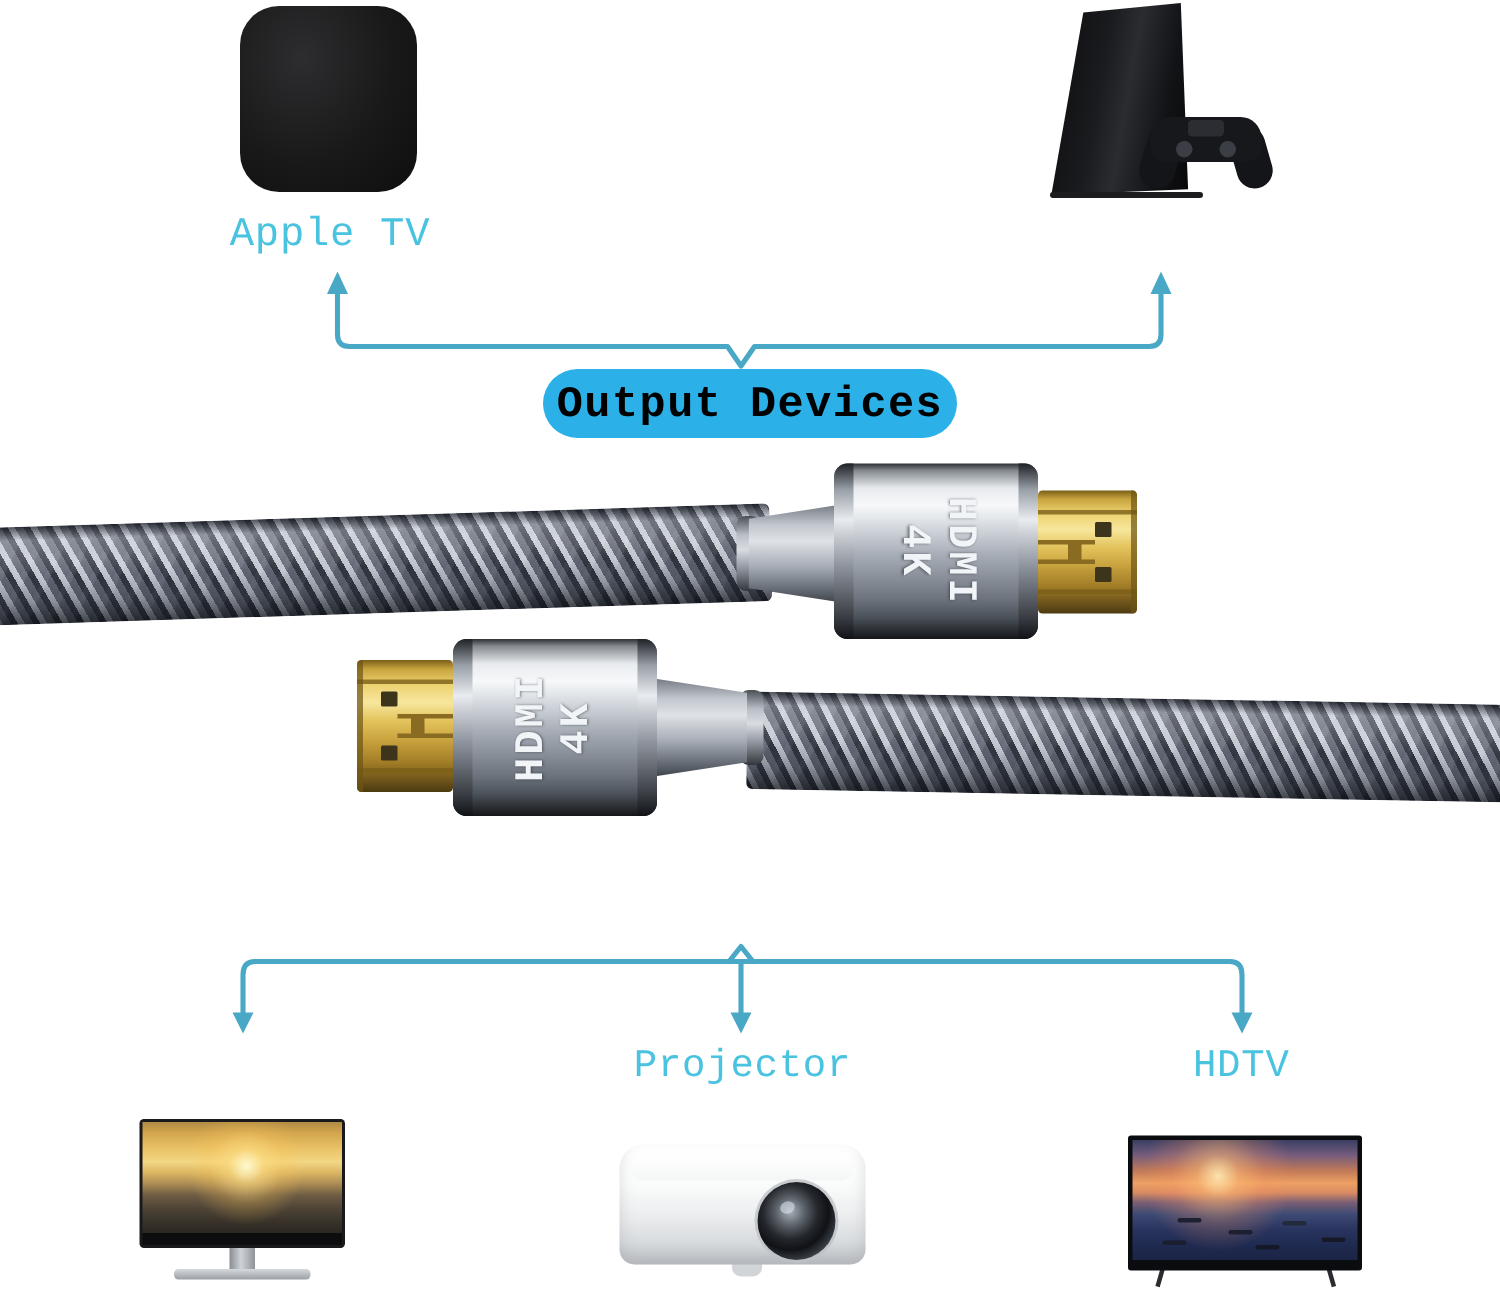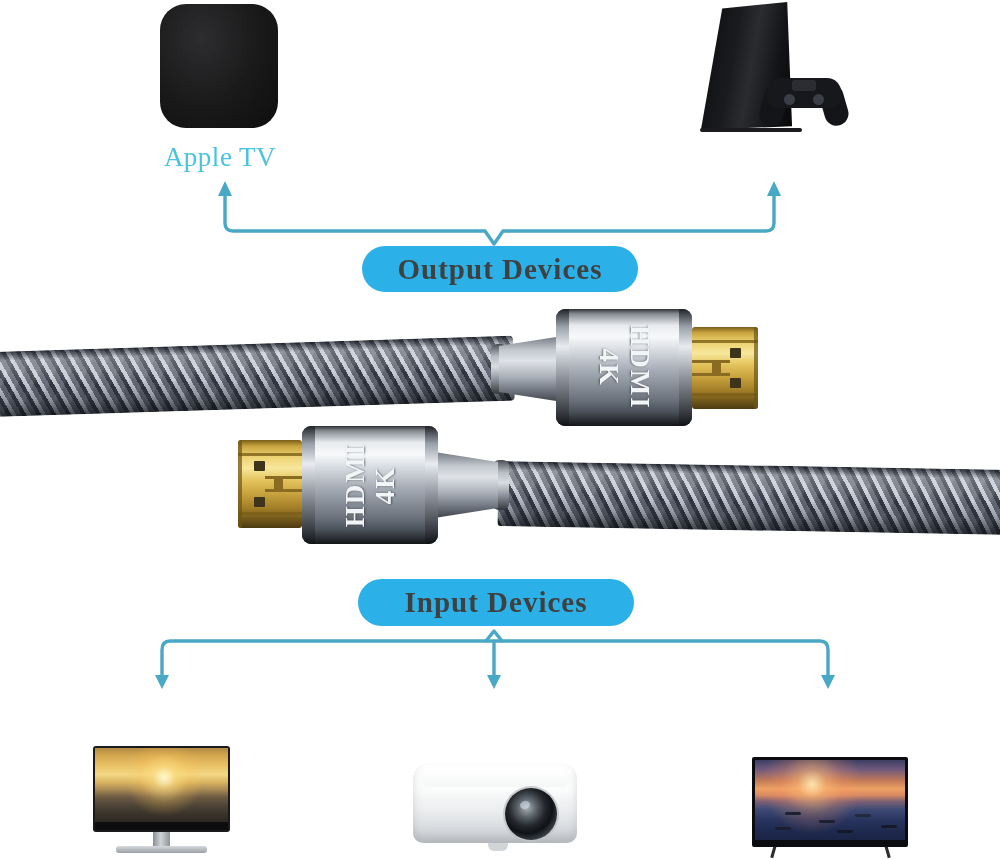--- a/index.html
+++ b/index.html
@@ -1,27 +1,27 @@
 <!DOCTYPE html>
 <html><head>
 <meta charset="utf-8">
 <style>
   html,body{margin:0;padding:0;background:#fff;}
   #canvas{
     position:relative;width:1000px;height:859px;background:#ffffff;overflow:hidden;
-    font-family:Liberation Serif, serif;
+    font-family:Liberation Mono, monospace;
   }
 
   
   .dev-label{
     position:absolute;text-align:center;color:#49c3e0;font-size:27px;font-weight:400;
     letter-spacing:.5px;
   }
   .pill{
-    position:absolute;background:#2bb1e7;border-radius:24px;color:#404040;font-weight:bold;
+    position:absolute;background:#2bb1e7;border-radius:24px;color:#000000;font-weight:bold;
     font-size:29px;display:flex;align-items:center;justify-content:center;
     letter-spacing:1px;
   }
 
   
   .appletv{
     position:absolute;left:160px;top:4px;width:118px;height:124px;border-radius:26px;
     background:radial-gradient(ellipse at 35% 28%, #2d2d2f 0%, #19191a 55%, #0e0e0f 100%);
   }
   .ps4-slab{
@@ -214,21 +214,20 @@
 
     <path class="l" d="M486 641 L494 631 L502 641"></path>
     <path class="l" d="M162 676 V650 Q162 641 170 641 H820 Q828 641 828 650 V676"></path>
     <path class="l" d="M494 642 V676"></path>
     <polygon class="a" points="162,689 155,675 169,675"></polygon>
     <polygon class="a" points="494,689 487,675 501,675"></polygon>
     <polygon class="a" points="828,689 821,675 835,675"></polygon>
   </svg>
 
   <div class="pill" style="left:362px;top:246px;width:276px;height:46px;">Output Devices</div>
-  <div class="pill" style="left:358px;top:579px;width:276px;height:47px;">Input Devices</div>
 
   <div class="braid" id="cable-top"></div>
   <div class="braid" id="cable-bottom"></div>
 
   <div class="ring" style="left:491px;top:344px;"></div>
   <div class="boot" id="boot-top"></div>
   <div class="barrel" id="barrel-top">
     <div class="barrel-text">
       <div class="txt">
         <div class="t1">HDMI</div>
@@ -259,20 +258,22 @@
     <div class="barrel-text">
       <div class="txt">
         <div class="t1">HDMI</div>
         <div class="t2">4K</div>
       </div>
     </div>
   </div>
   <div class="boot" id="boot-bottom"></div>
   <div class="ring" style="left:493px;top:460px;"></div>
 
+  <div class="dev-label" style="left:415px;top:695px;width:160px;font-size:26px;">Projector</div>
+  <div class="dev-label" style="left:750px;top:695px;width:155px;font-size:26px;">HDTV</div>
 
   <div class="monitor-frame">
     <div class="monitor-img"></div>
     <div class="monitor-bar"></div>
   </div>
   <div class="monitor-neck"></div>
   <div class="monitor-base"></div>
 
   <div class="projector-foot"></div>
   <div class="projector-body"></div>

